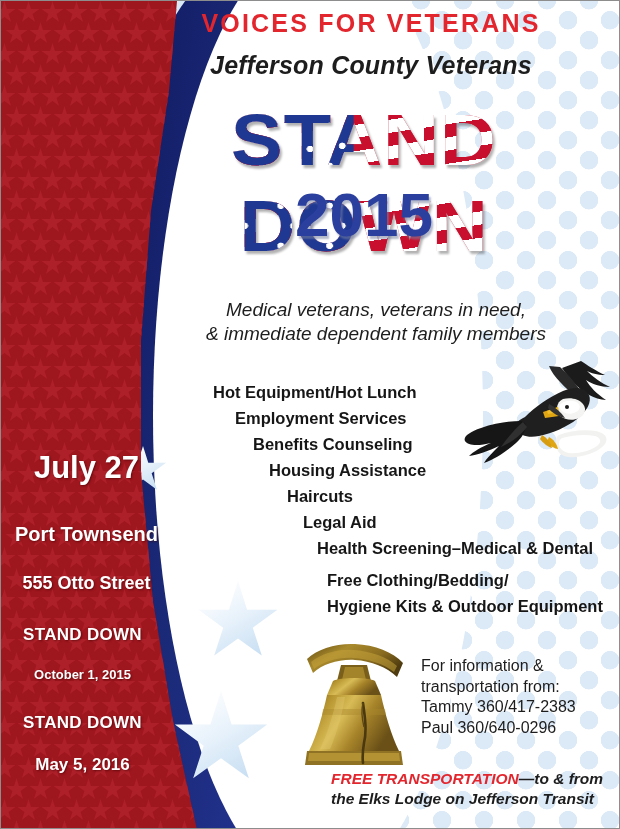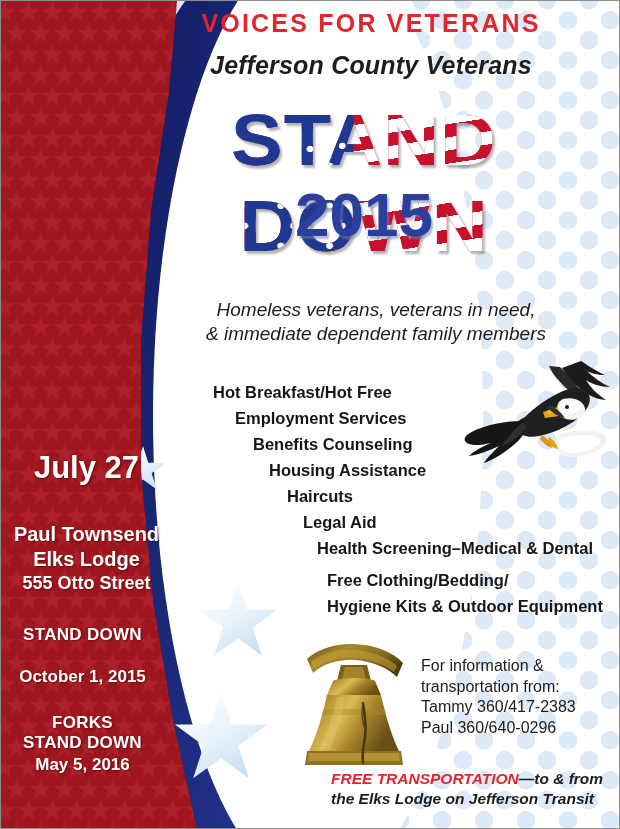--- a/index.html
+++ b/index.html
@@ -141,21 +141,21 @@
 
   
   .ev{position:absolute;color:#ffffff;text-align:center;
       text-shadow:1px 1px 2px rgba(60,0,0,.55);}
   .ev-date{left:8px;top:449px;width:155px;font-size:31px;font-weight:bold;}
   .ev-time{left:8px;top:485px;width:155px;font-size:22px;font-weight:bold;}
   .ev-venue{left:8px;top:521px;width:155px;font-size:20px;font-weight:bold;line-height:25px;}
   .ev-addr{left:8px;top:572px;width:155px;font-size:18px;font-weight:bold;}
 
   .ev2-name{left:4px;top:624px;width:155px;font-size:17px;font-weight:bold;line-height:20px;letter-spacing:.3px;}
-  .ev2-date{left:4px;top:666px;width:155px;font-size:17px;font-weight:bold;}
+  .ev2-date{left:4px;top:666px;width:155px;font-size:13px;font-weight:bold;}
   .ev3-name{left:4px;top:712px;width:155px;font-size:17px;font-weight:bold;line-height:20px;letter-spacing:.3px;}
   .ev3-date{left:4px;top:754px;width:155px;font-size:17px;font-weight:bold;}
 
   
   .eagle{position:absolute;left:462px;top:358px;width:150px;height:128px;}
 
   
   .bell{position:absolute;left:292px;top:638px;width:122px;height:132px;}
 
   
@@ -561,26 +561,26 @@
 
   <div class="standdown">
     <span class="sd-text">STAND DOWN</span>
   </div>
   <div class="sd-blue">
     <span style="clip-path:inset(0 52% 0 0);">STAND DOWN</span>
   </div>
   <div class="year">2015</div>
 
   <div class="subnote">
-    <div>Homeless veterans, veterans in need,</div>
+    <div>Medical veterans, veterans in need,</div>
     <div>&amp; immediate dependent family members</div>
   </div>
 
   <div class="services">
-    <div class="svc" style="padding-left:22px;">Hot Breakfast/Hot Free</div>
+    <div class="svc" style="padding-left:22px;">Hot Equipment/Hot Lunch</div>
     <div class="svc" style="padding-left:44px;">Employment Services</div>
     <div class="svc" style="padding-left:62px;">Benefits Counseling</div>
     <div class="svc" style="padding-left:78px;">Housing Assistance</div>
     <div class="svc" style="padding-left:96px;">Haircuts</div>
     <div class="svc" style="padding-left:112px;">Legal Aid</div>
     <div class="svc" style="padding-left:126px;">Health Screening–Medical &amp; Dental</div>
     <div class="svc" style="padding-left:136px;padding-top:6px;">Free Clothing/Bedding/</div>
     <div class="svc" style="padding-left:136px;">Hygiene Kits &amp; Outdoor Equipment</div>
   </div>
 
@@ -665,32 +665,30 @@
 
       <path d="M70 64 C72 78 74 92 71 104 C70 110 69 116 70 124" stroke="#4a3810" stroke-width="2.6" fill="none" stroke-linecap="round"></path>
       <path d="M70 64 C68 72 69 80 71 88" stroke="#5d4814" stroke-width="1.4" fill="none"></path>
 
       <path d="M44 58 C40 76 34 96 27 110 L37 110 C44 94 49 76 52 58 Z" fill="#e6cc72" opacity=".35"></path>
     </svg>
   </div>
 
   <div class="ev ev-date">July 27</div>
   <div class="ev ev-venue">
-    <div>Paul Townsend</div>
-    <div>Elks Lodge</div>
+    <div>Port Townsend</div>
   </div>
   <div class="ev ev-addr">555 Otto Street</div>
 
   <div class="ev ev2-name">
     <div>STAND DOWN</div>
   </div>
   <div class="ev ev2-date">October 1, 2015</div>
 
   <div class="ev ev3-name">
-    <div>FORKS</div>
     <div>STAND DOWN</div>
   </div>
   <div class="ev ev3-date">May 5, 2016</div>
 
   <div class="contact">
     <div>For information &amp;</div>
     <div>transportation from:</div>
     <div>Tammy 360/417-2383</div>
     <div>Paul 360/640-0296</div>
   </div>

